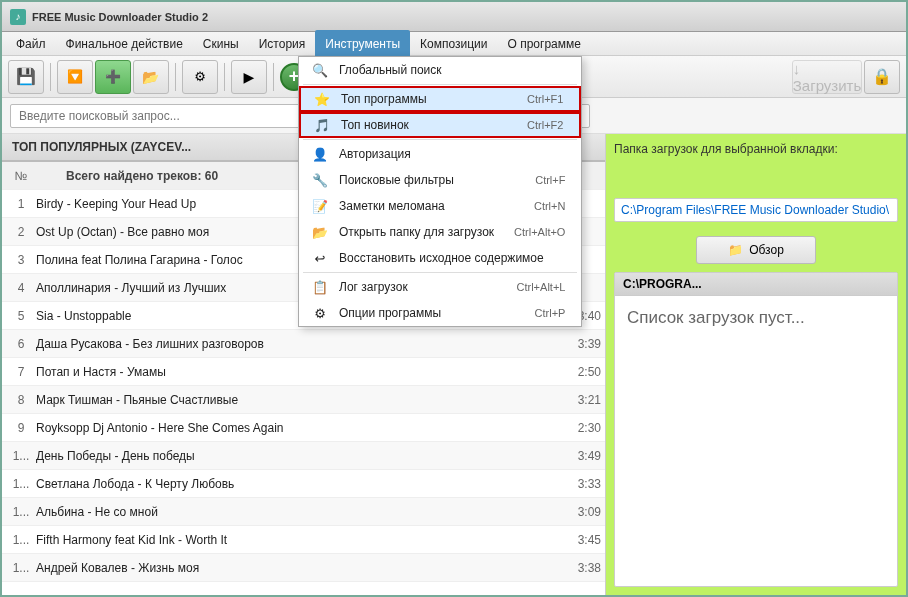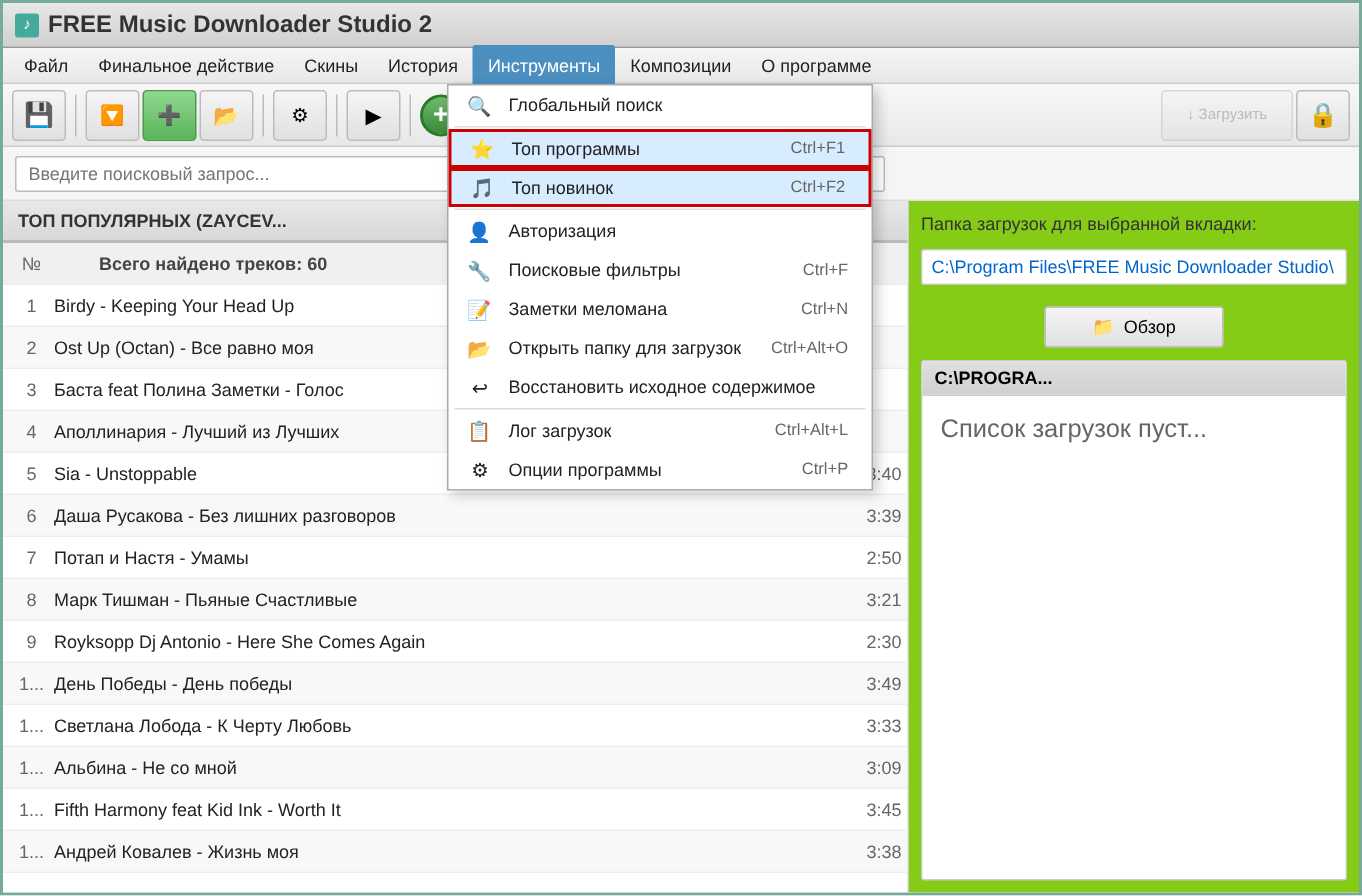--- a/index.html
+++ b/index.html
@@ -28,21 +28,21 @@
       height: 16px;
       background: #4a9;
       border-radius: 2px;
       display: flex;
       align-items: center;
       justify-content: center;
       color: white;
       font-size: 10px;
     }
     .title-bar-text {
-      font-size: 16px;
+      font-size: 11px;
       color: #333;
       font-weight: 600;
     }
 
     
     .menu-bar {
       background: linear-gradient(to bottom, #f5f5f5, #e8e8e8);
       border-bottom: 1px solid #ccc;
       height: 24px;
       display: flex;
@@ -217,39 +217,40 @@
       color: #444;
       font-weight: bold;
       padding-left: 30px;
     }
 
     
     .right-panel {
       width: 300px;
       display: flex;
       flex-direction: column;
-      background: #84cc16;
+      background: #bef264;
       padding: 8px;
       gap: 8px;
       flex-shrink: 0;
       justify-content: center;
     }
     .folder-label {
       font-size: 12px;
       color: #333;
       margin-bottom: 2px;
     }
     .folder-path {
       font-size: 12px;
       color: #0066cc;
       background: white;
       border: 1px solid #ccc;
       padding: 4px 6px;
       border-radius: 2px;
       margin-bottom: 6px;
+      margin-top: 32px;
     }
     .browse-btn {
       display: flex;
       align-items: center;
       justify-content: center;
       background: linear-gradient(to bottom, #f5f5f5, #e0e0e0);
       border: 1px solid #bbb;
       border-radius: 3px;
       height: 28px;
       cursor: pointer;
@@ -359,21 +360,21 @@
     <div class="toolbar-btn" style="font-size:13px;">🔽</div>
     <div class="toolbar-btn toolbar-btn-green" style="font-size:13px;">➕</div>
     <div class="toolbar-btn" style="font-size:14px;">📂</div>
     <div class="toolbar-separator"></div>
     <div class="toolbar-btn" style="font-size:13px;">⚙</div>
     <div class="toolbar-separator"></div>
     <div class="toolbar-btn" style="font-size:14px;">▶</div>
     <div class="toolbar-separator"></div>
     <div class="toolbar-btn-round">+</div>
     <div style="flex:1"></div>
-    <div class="toolbar-btn disabled" style="width:88px;font-size:10px;color:#888;">↓ Загрузить</div>
+    <div class="toolbar-btn disabled" style="width:70px;font-size:15px;color:#888;">↓ Загрузить</div>
     <div class="toolbar-btn" style="font-size:16px;">🔒</div>
   </div>
 
   <div style="display:flex;flex-direction:column;flex:1;min-height:0;">
     <div class="search-bar">
       <input class="search-input" type="text" placeholder="Введите поисковый запрос..." style="">
     </div>
     <div class="content-wrapper" style="flex:1;min-height:0;">
 
       <div class="left-panel">
@@ -390,21 +391,21 @@
             <span class="track-name">Birdy - Keeping Your Head Up</span>
             <span class="track-duration"></span>
           </div>
           <div class="track-row">
             <span class="track-num">2</span>
             <span class="track-name">Ost Up (Octan) - Все равно моя</span>
             <span class="track-duration"></span>
           </div>
           <div class="track-row">
             <span class="track-num">3</span>
-            <span class="track-name">Баста feat Полина Заметки - Голос</span>
+            <span class="track-name">Полина feat Полина Гагарина - Голос</span>
             <span class="track-duration"></span>
           </div>
           <div class="track-row">
             <span class="track-num">4</span>
             <span class="track-name">Аполлинария - Лучший из Лучших</span>
             <span class="track-duration"></span>
           </div>
           <div class="track-row">
             <span class="track-num">5</span>
             <span class="track-name">Sia - Unstoppable</span>

